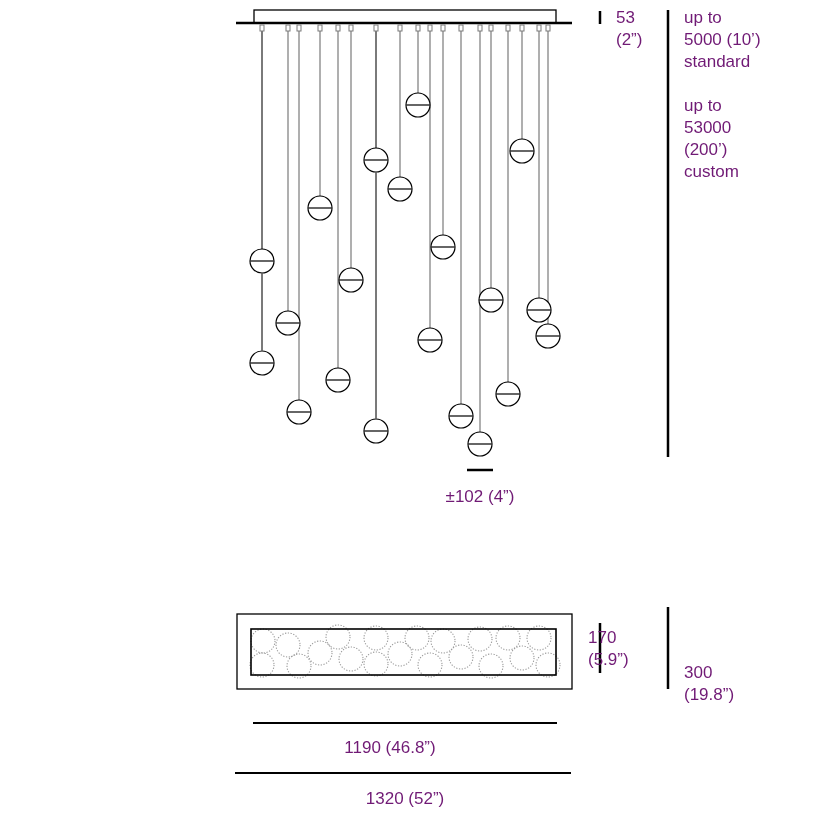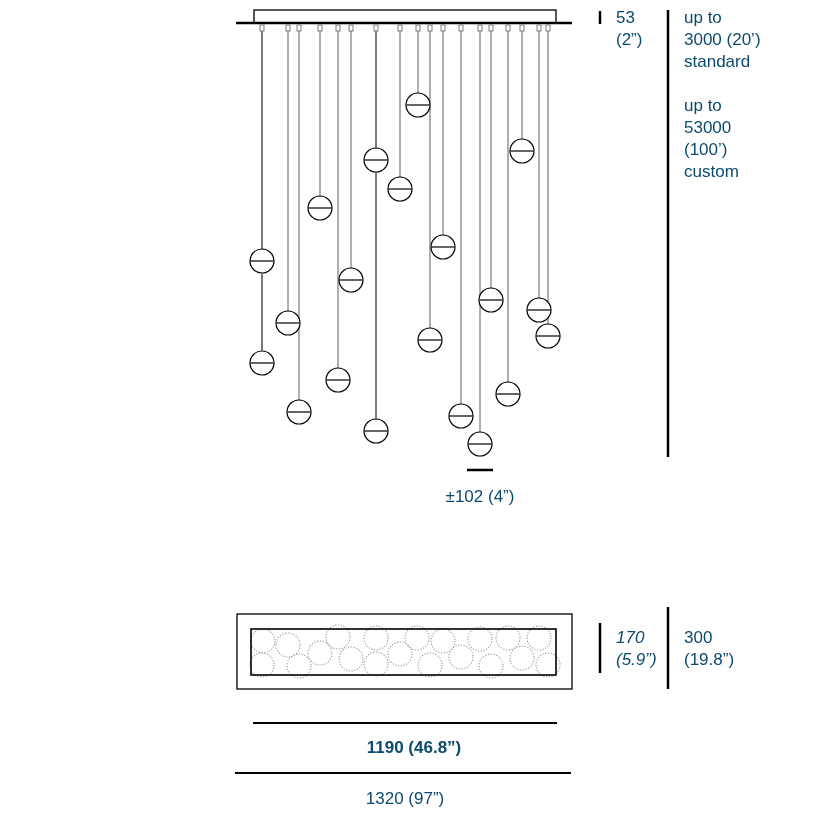--- a/index.html
+++ b/index.html
@@ -1,19 +1,19 @@
 <!DOCTYPE html>
 <html><head>
 <meta charset="utf-8">
 <style>
   html, body { margin: 0; padding: 0; background: #ffffff; }
   body { width: 818px; height: 818px; position: relative; overflow: hidden;
          font-family: "Liberation Sans", "DejaVu Sans", sans-serif; }
   #drawing { position: absolute; left: 0; top: 0; }
-  .lbl { position: absolute; color: #0c4a6e; font-size: 17px; line-height: 22px;
+  .lbl { position: absolute; color: #701a75; font-size: 17px; line-height: 22px;
          font-family: "Liberation Sans", "DejaVu Sans", sans-serif; white-space: nowrap; }
   .center { text-align: center; }
 </style>
 </head>
 <body>
 
 <svg id="drawing" width="818" height="818" viewBox="0 0 818 818">
   <g id="elev">
       <rect x="254" y="10" width="302" height="13" fill="#fff" stroke="#000000" stroke-width="1.3"></rect>
       <line x1="236" x2="572" y1="23" y2="23" stroke="#000000" stroke-width="2.5"></line>
@@ -129,38 +129,38 @@
     </g>
 </svg>
 
 <div class="lbl" style="left:616px; top:7px;">
   <div>53</div>
   <div>(2”)</div>
 </div>
 
 <div class="lbl" style="left:684px; top:7px;">
   <div>up to</div>
-  <div>3000 (20’)</div>
+  <div>5000 (10’)</div>
   <div>standard</div>
 </div>
 
 <div class="lbl" style="left:684px; top:95px;">
   <div>up to</div>
   <div>53000</div>
-  <div>(100’)</div>
+  <div>(200’)</div>
   <div>custom</div>
 </div>
 
 <div class="lbl center" style="left:400px; top:486px; width:160px;">±102 (4”)</div>
 
-<div class="lbl" style="left:616px; top:627px;font-style:italic;">
+<div class="lbl" style="left:588px; top:627px;">
   <div>170</div>
   <div>(5.9”)</div>
 </div>
 
-<div class="lbl" style="left:684px; top:627px;">
+<div class="lbl" style="left:684px; top:662px;">
   <div>300</div>
   <div>(19.8”)</div>
 </div>
 
-<div class="lbl center" style="left:314px; top:737px; width:200px;font-weight:bold;">1190 (46.8”)</div>
+<div class="lbl center" style="left:290px; top:737px; width:200px;">1190 (46.8”)</div>
 
-<div class="lbl center" style="left:305px; top:788px; width:200px;">1320 (97”)</div>
+<div class="lbl center" style="left:305px; top:788px; width:200px;">1320 (52”)</div>
 
 </body></html>

